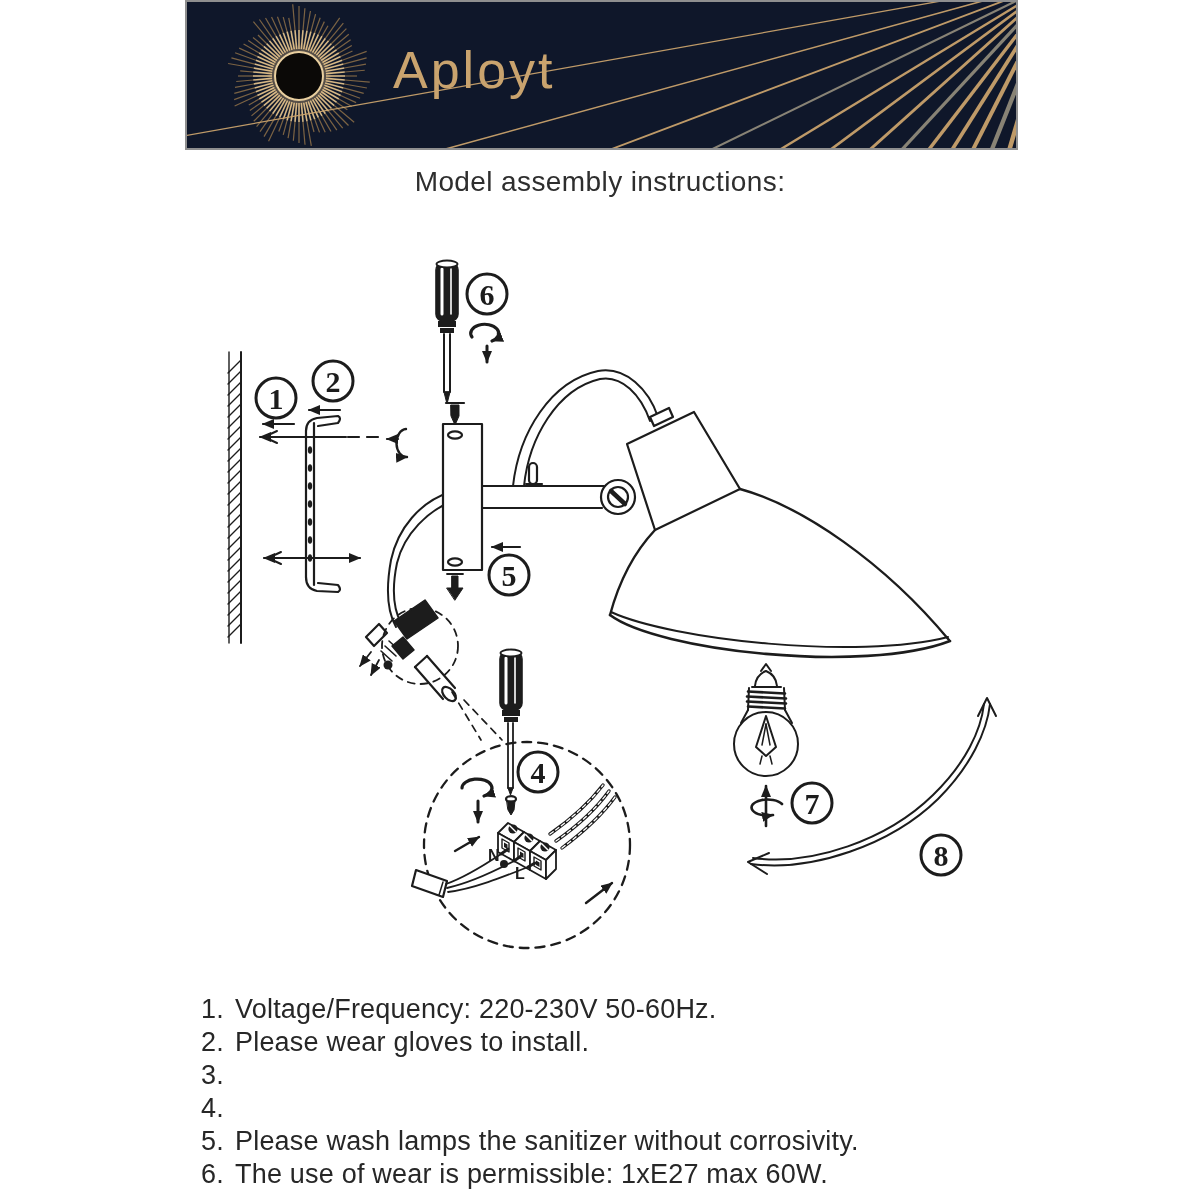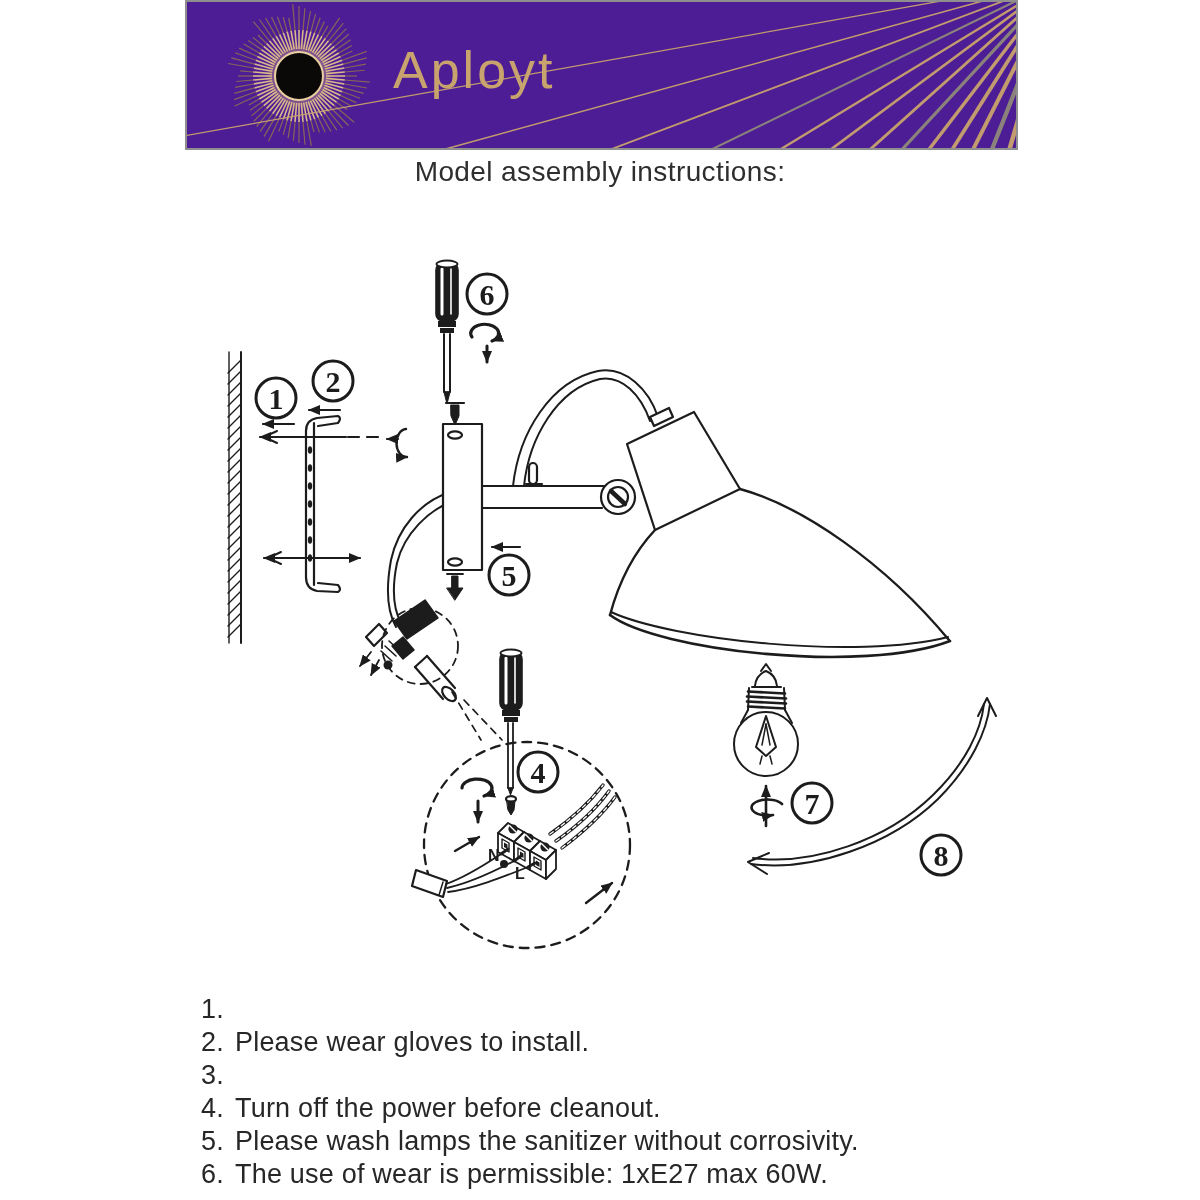--- a/index.html
+++ b/index.html
@@ -2,31 +2,31 @@
 <html><head>
 <meta charset="utf-8">
 <style>
   html,body{margin:0;padding:0;background:#ffffff;}
   body{width:1200px;height:1200px;position:relative;overflow:hidden;
        font-family:"Liberation Sans",sans-serif;color:#262626;}
   .page{position:absolute;inset:0;background:#ffffff;}
 
   
   .banner{position:absolute;left:185px;top:0;width:833px;height:150px;
-          background:#4c1d95;border:2px solid #8f8f8f;box-sizing:border-box;
+          background:#0f172a;border:2px solid #8f8f8f;box-sizing:border-box;
           overflow:hidden;}
   .banner svg{position:absolute;left:0;top:0;}
   .brand{position:absolute;left:206px;top:40px;font-size:52px;line-height:56px;
          letter-spacing:3px;color:#c9a36e;font-weight:400;}
   .sb-core{position:absolute;left:87px;top:49px;width:50px;height:50px;border-radius:50%;
            background:#0b0907;border:2px solid #e9cf9f;box-sizing:border-box;
            box-shadow:0 0 9px 3px rgba(222,185,130,.55);}
 
   
-  .title{position:absolute;left:0;top:155px;width:100%;text-align:center;
+  .title{position:absolute;left:0;top:165px;width:100%;text-align:center;
          font-size:28px;line-height:33px;color:#2e2e2e;letter-spacing:.4px;}
 
   
   .diagram{position:absolute;left:0;top:240px;width:1200px;height:760px;}
 
   
   .instructions{position:absolute;left:201px;top:993px;font-size:27px;
                 line-height:33px;color:#272727;letter-spacing:.2px;}
   .irow{display:flex;}
   .inum{width:34px;flex:0 0 34px;}
@@ -488,31 +488,31 @@
           <circle cx="941" cy="855" r="20"></circle>
           <text x="941" y="866" fill="#1c1c1c" stroke="none">8</text>
         </g>
       </g>
     </g>
   </svg>
 
   <div class="instructions">
     <div class="irow">
       <span class="inum">1.</span>
+      <span>Voltage/Frequency: 220-230V 50-60Hz.</span>
     </div>
     <div class="irow">
       <span class="inum">2.</span>
       <span>Please wear gloves to install.</span>
     </div>
     <div class="irow">
       <span class="inum">3.</span>
     </div>
     <div class="irow">
       <span class="inum">4.</span>
-      <span>Turn off the power before cleanout.</span>
     </div>
     <div class="irow">
       <span class="inum">5.</span>
       <span>Please wash lamps the sanitizer without corrosivity.</span>
     </div>
     <div class="irow">
       <span class="inum">6.</span>
       <span>The use of wear is permissible: 1xE27 max 60W.</span>
     </div>
   </div>

